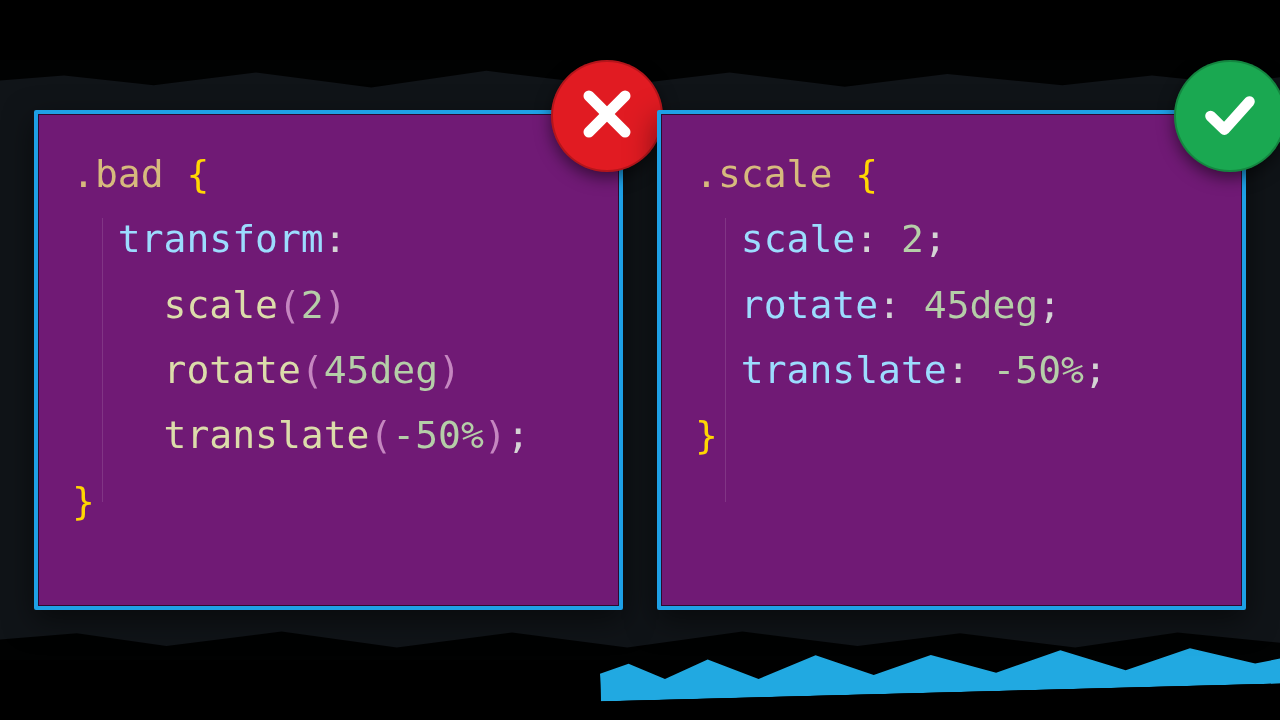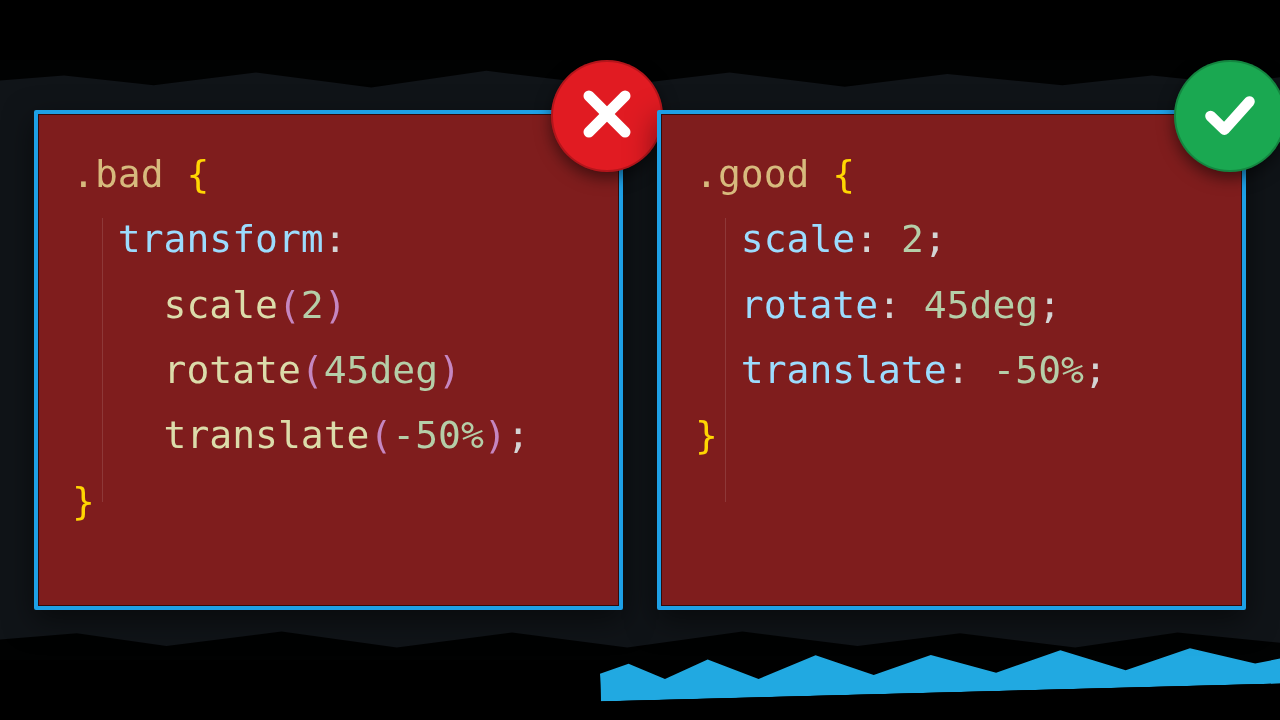--- a/index.html
+++ b/index.html
@@ -47,21 +47,21 @@
   .cards {
     position: absolute;
     left: 34px; right: 34px; top: 110px; bottom: 110px;
     display: flex;
     gap: 34px;
   }
 
   .card {
     position: relative;
     flex: 1 1 0;
-    background: #7f1d1d;
+    background: #701a75;
     border: 4px solid #1ea0e6;
     border-radius: 2px;
     padding: 28px 28px 28px 34px;
     box-shadow: 0 0 0 1px rgba(0,0,0,.6) inset, 0 10px 30px rgba(0,0,0,.5);
   }
 
   .badge {
     position: absolute;
     top: -54px; right: -44px;
     width: 112px; height: 112px;
@@ -132,21 +132,21 @@
 
     <div class="card">
       <div class="badge badge-good">
         <span>
           <svg viewBox="0 0 24 24" fill="none" stroke="#fff" stroke-width="4.2" stroke-linecap="round" stroke-linejoin="round">
             <polyline points="4.5 12.8 9.8 18 19.5 7.2"></polyline>
           </svg>
         </span>
       </div>
       <div class="guide"></div>
-<pre class="code"><span class="tok-selector">.good</span> <span class="tok-brace">{</span>
+<pre class="code"><span class="tok-selector">.scale</span> <span class="tok-brace">{</span>
   <span class="tok-prop">scale</span><span class="tok-colon">:</span> <span class="tok-num">2</span><span class="tok-punc">;</span>
   <span class="tok-prop">rotate</span><span class="tok-colon">:</span> <span class="tok-num">45</span><span class="tok-unit">deg</span><span class="tok-punc">;</span>
   <span class="tok-prop">translate</span><span class="tok-colon">:</span> <span class="tok-num">-50</span><span class="tok-unit">%</span><span class="tok-punc">;</span>
 <span class="tok-brace">}</span></pre>
     </div>
 
   </div>
 </div>
 
 </body></html>

